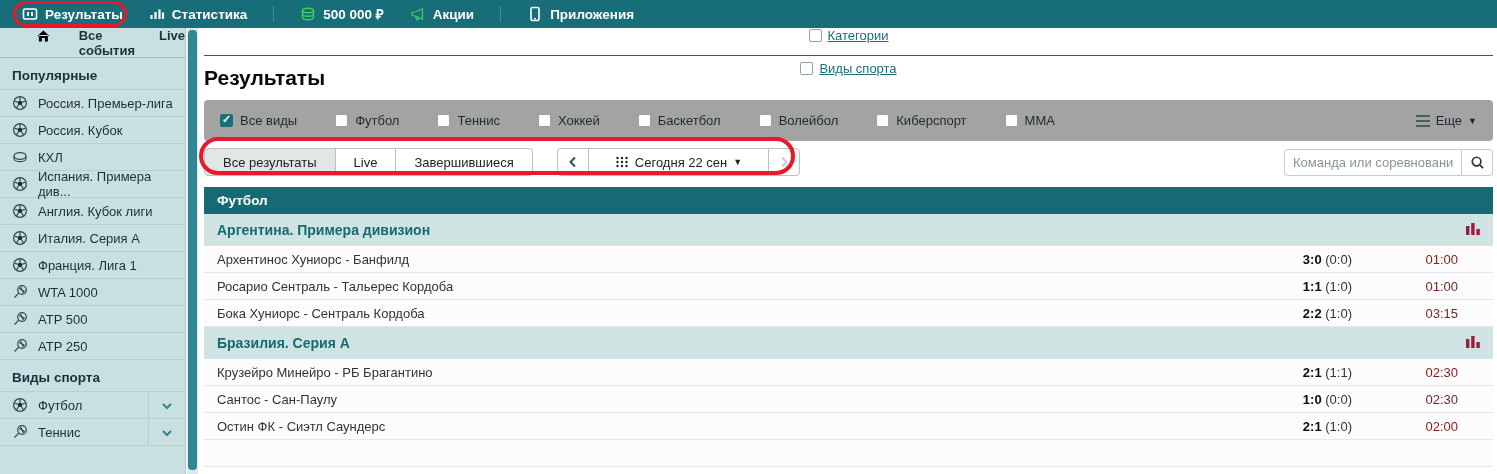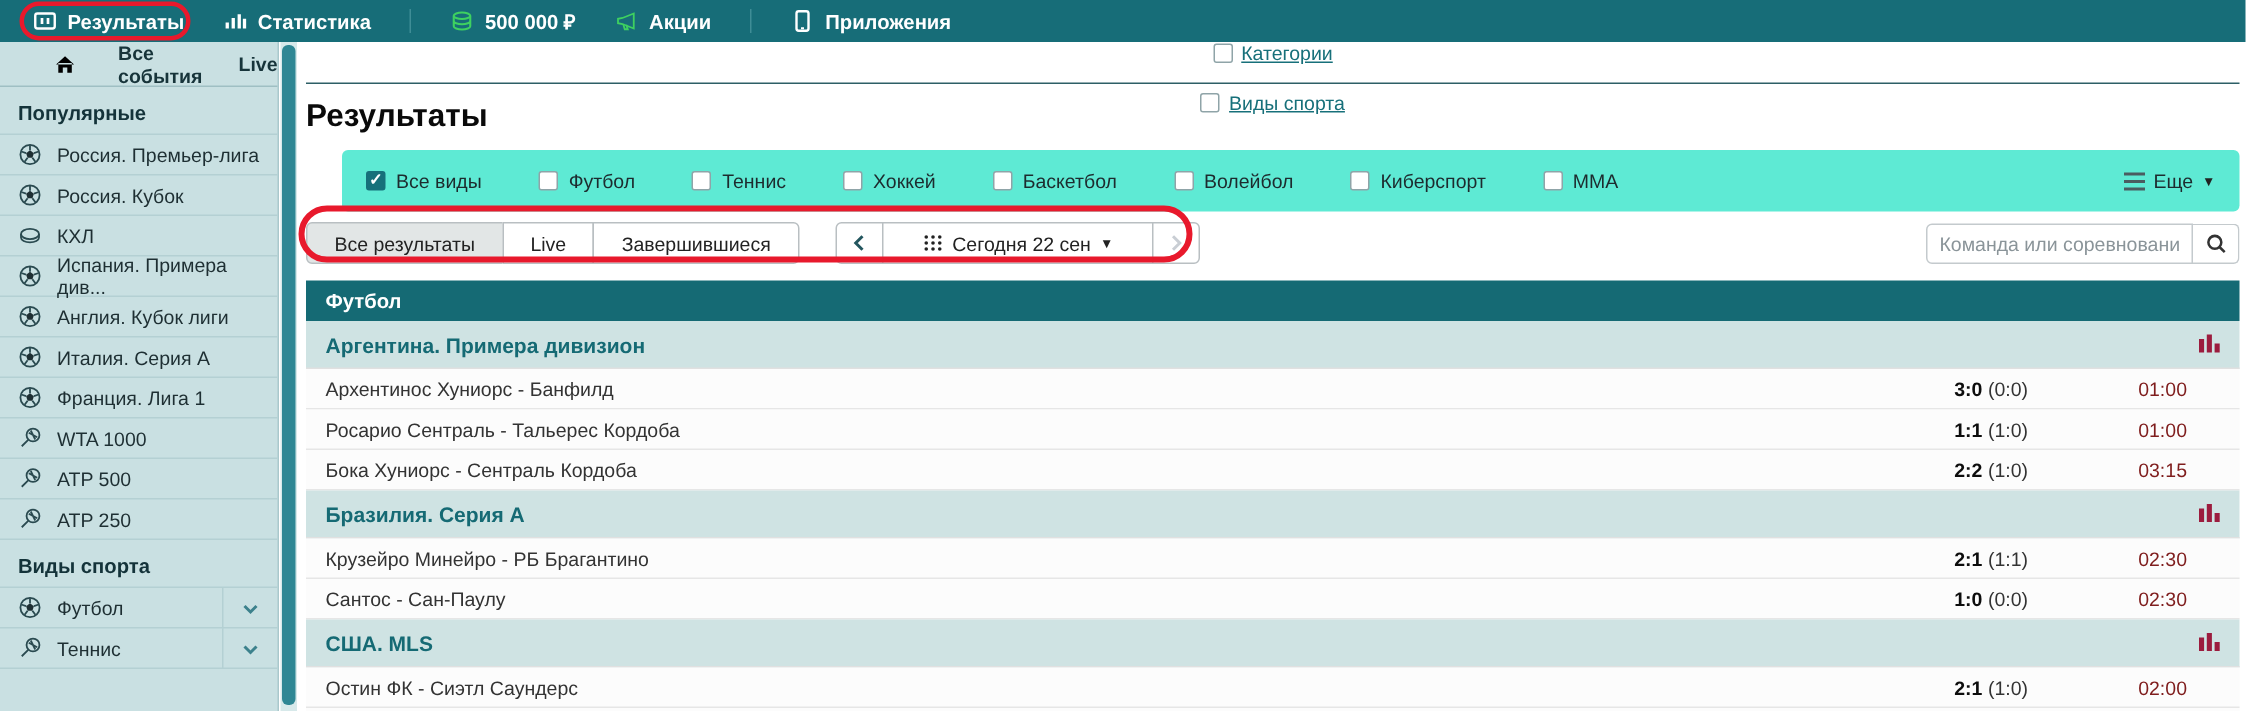--- a/index.html
+++ b/index.html
@@ -14,21 +14,21 @@
   .tb-sep { width:1px; height:16px; background:#3f8d96; }
   .tb-icon { width:16px; height:16px; fill:none; stroke:#fff; stroke-width:1.6; }
 
   
   .sidebar { position:absolute; left:0; top:28px; width:186px; height:446px;
     background:#c9e0e2; border-right:1px solid #a9c8cc; }
   .sb-scroll { position:absolute; left:187px; top:28px; width:11px; height:446px;
     background:#d7e9ea; }
   .sb-thumb { position:absolute; left:1px; top:2px; width:9px; height:440px;
     background:#2f8794; border-radius:4px; }
-  .sb-tabs { height:30px; display:flex; align-items:center; gap:24px; padding-left:32px;
+  .sb-tabs { height:30px; display:flex; gap:24px; padding-left:32px;
     border-bottom:1px solid #9fbfc3; }
   .sb-tab { font-weight:700; color:#17343a; cursor:pointer; }
   .sb-head { height:32px; display:flex; align-items:flex-end; padding:0 0 6px 12px;
     font-weight:700; color:#14333a; font-size:13.5px; border-bottom:1px solid #b4d0d3; }
   .sb-item { height:27px; display:flex; align-items:center; gap:10px; padding-left:12px;
     border-bottom:1px solid #b4d0d3; color:#1e2f33; cursor:pointer; }
   .sb-item .sicon { width:16px; height:16px; stroke:#2a4a50; fill:none; stroke-width:1.2; flex:none; }
   .sb-sport { position:relative; padding-right:38px; }
   .sb-chev { position:absolute; right:0; top:0; width:37px; height:27px;
     border-left:1px solid #b4d0d3; display:flex; align-items:center; justify-content:center; }
@@ -41,22 +41,22 @@
     border-bottom:1px solid #2d5f66;flex-direction:column; }
   .linkitem { display:flex; align-items:center; gap:6px; cursor:pointer; }
   .cb { width:13px; height:13px; border:1px solid #8fa4a8; border-radius:2px;
     background:#fff; flex:none; position:relative; }
   .cb.checked { background:#17707a; border-color:#17707a; }
   .cb.checked:after { content:"✓"; position:absolute; left:1px; top:-2px;
     color:#fff; font-size:11px; font-weight:700; }
   a.tlink { color:#17707a; text-decoration:underline; font-size:13px; }
   .page-title { margin:10px 0 10px 0; font-size:21px; font-weight:700; color:#0a0a0a; }
 
-  .filterbar { height:41px; background:#5eead4; border-radius:4px;
-    display:flex; align-items:center; gap:38px; padding:0 16px;margin-left:24px; }
+  .filterbar { height:41px; background:#a3a3a3; border-radius:4px;
+    display:flex; align-items:center; gap:38px; padding:0 16px; }
   .f-item { display:flex; align-items:center; gap:7px; cursor:pointer; color:#1d2b2e; }
   .f-more { margin-left:auto; display:flex; align-items:center; gap:6px; cursor:pointer;
     color:#1d2b2e; }
   .burger { display:inline-block; width:14px; }
   .burger i { display:block; height:2px; background:#4a5c60; margin:3px 0; }
   .caret { font-size:9px; color:#222; }
 
   .toolbar { margin-top:6px; height:30px; display:flex; align-items:center; }
   .btn { height:28px; border:1px solid #b9bfc2; background:#fff; border-radius:4px;
     padding:0 18px; font-size:13px; color:#222; cursor:pointer; display:flex;
@@ -440,26 +440,20 @@
       <span class="m-teams">Крузейро Минейро - РБ Брагантино</span>
       <span class="m-score"><b>2:1</b> <span>(1:1)</span></span>
       <span class="m-time">02:30</span>
     </div>
     <div class="match-row">
       <span class="m-teams">Сантос - Сан-Паулу</span>
       <span class="m-score"><b>1:0</b> <span>(0:0)</span></span>
       <span class="m-time">02:30</span>
     </div>
 
-    <div class="section-header">
-      <span class="section-title">США. MLS</span>
-      <svg class="chart-ic">
-          <use href="#i-chart"></use>
-        </svg>
-    </div>
     <div class="match-row">
       <span class="m-teams">Остин ФК - Сиэтл Саундерс</span>
       <span class="m-score"><b>2:1</b> <span>(1:0)</span></span>
       <span class="m-time">02:00</span>
     </div>
     <div class="match-row">
       
       
       
     </div>

